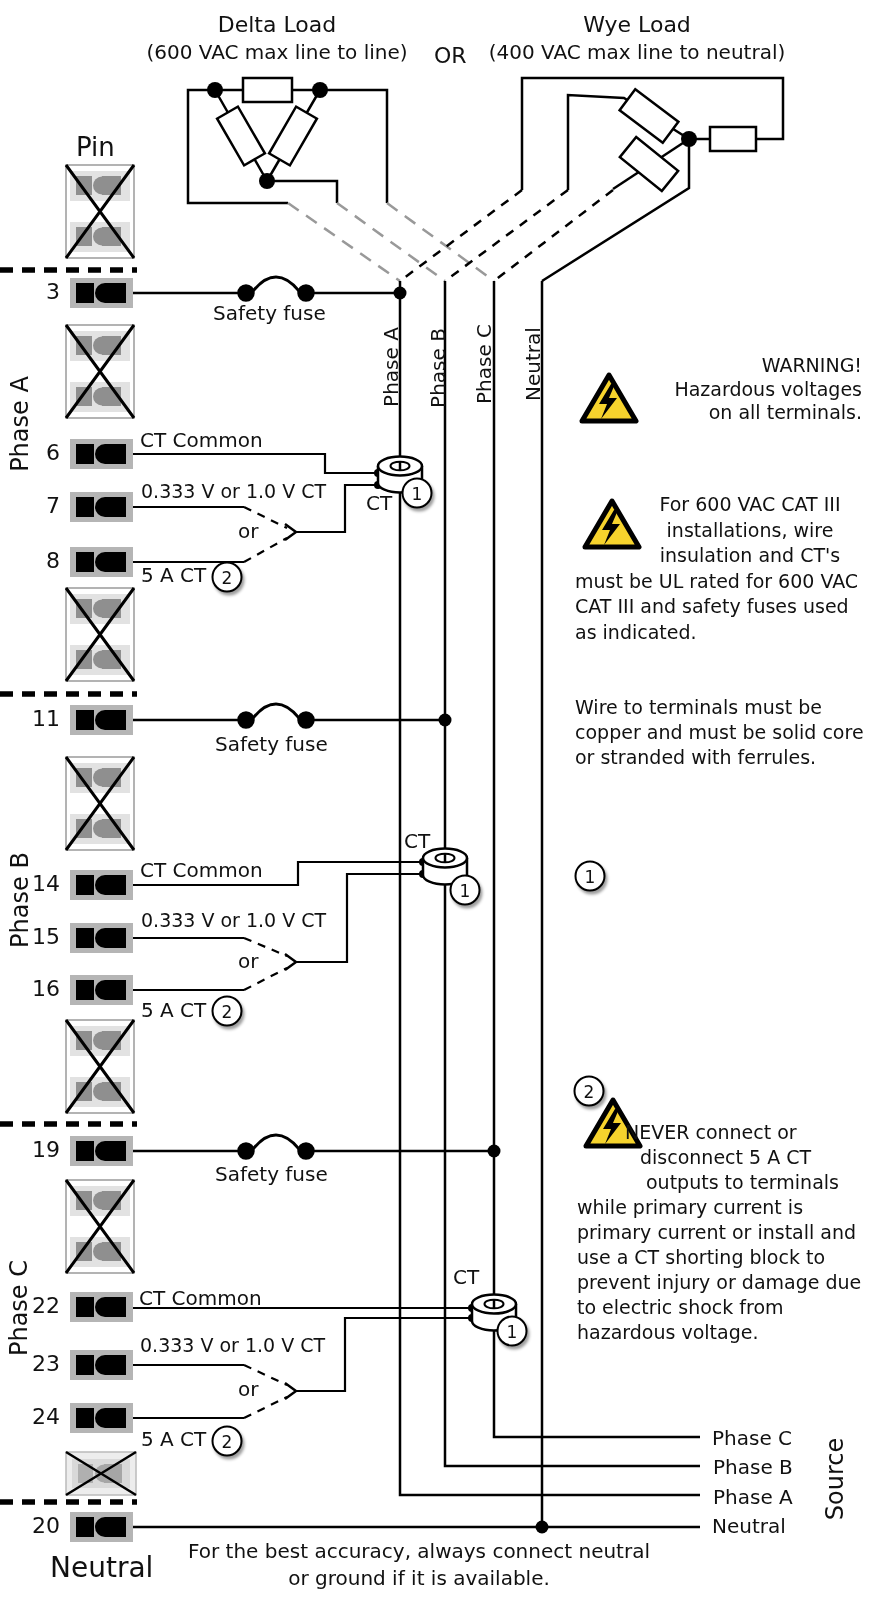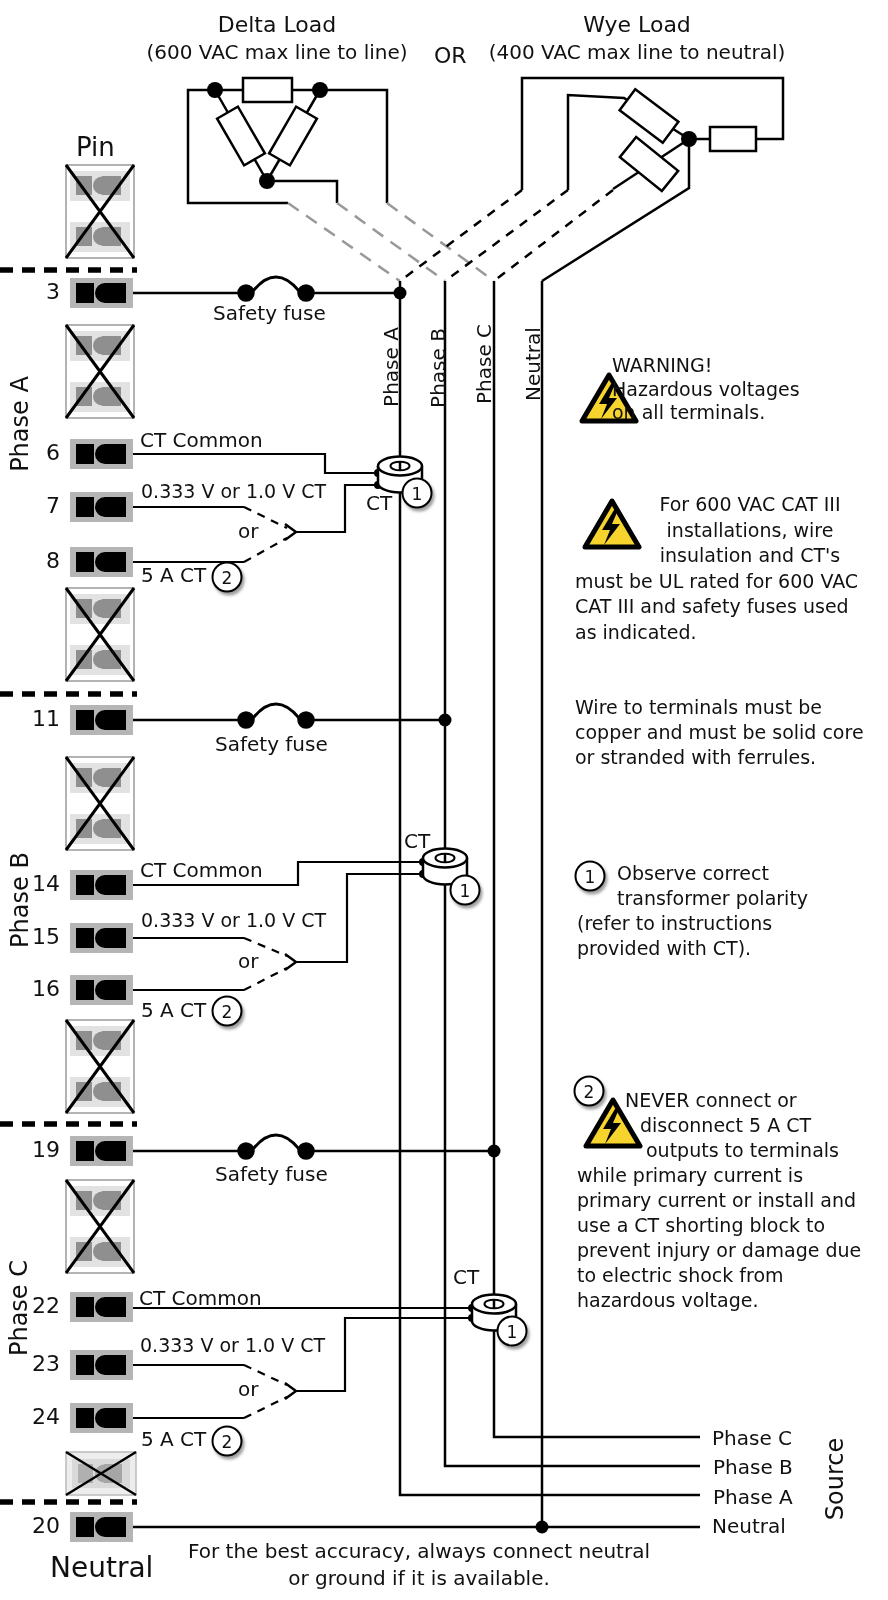--- a/index.html
+++ b/index.html
@@ -10,27 +10,27 @@
   .fs19{font-size:19px;} .fs20{font-size:20px;} .fs22{font-size:22px;}
   .ctr{text-align:center;}
   .rot{transform:translate(-50%,-50%) rotate(-90deg);transform-origin:center;}
   .pin-num{position:absolute;left:28px;width:32px;text-align:right;font-size:22px;}
   .badge{position:absolute;width:27px;height:27px;border:2.5px solid #000;border-radius:50%;
          background:#fff;display:flex;align-items:center;justify-content:center;
          font-size:17px;box-shadow:2px 3px 3px rgba(0,0,0,.38);
          transform:translate(-50%,-50%);z-index:5;}
   .note{position:absolute;font-size:19px;line-height:25px;}
   .note div{white-space:nowrap;}
-  .n-warn{left:612px;top:354px;width:250px;text-align:left;line-height:23.5px;}
+  .n-warn{left:612px;top:354px;width:250px;text-align:right;line-height:23.5px;}
   .n-cat3{left:575px;top:492px;width:282px;line-height:25.5px;}
   .n-cat3 .ind{margin-left:68px;width:214px;text-align:center;}
   .n-copper{left:575px;top:695px;}
   .n-pol{left:577px;top:861px;}
   .n-pol .i1{margin-left:40px;}
-  .n-never{left:577px;top:1088px;}
+  .n-never{left:577px;top:1120px;}
   .n-never .i1{margin-left:48px;} .n-never .i2{margin-left:63px;} .n-never .i3{margin-left:69px;}
   .footer{position:absolute;left:99px;top:1538px;width:640px;text-align:center;
           font-size:20px;line-height:27px;}
 </style>
 </head>
 <body>
 
 <div id="page">
 
 <svg id="diagram-svg" width="888" height="1600" viewBox="0 0 888 1600">
@@ -297,26 +297,20 @@
   <div>CAT III and safety fuses used</div>
   <div>as indicated.</div>
 </div>
 
 <div class="note n-copper">
   <div>Wire to terminals must be</div>
   <div>copper and must be solid core</div>
   <div>or stranded with ferrules.</div>
 </div>
 
-<div class="note n-pol">
-  <div class="i1">Observe correct</div>
-  <div class="i1">transformer polarity</div>
-  <div>(refer to instructions</div>
-  <div>provided with CT).</div>
-</div>
 
 <div class="note n-never">
   <div class="i1">NEVER connect or</div>
   <div class="i2">disconnect 5 A CT</div>
   <div class="i3">outputs to terminals</div>
   <div>while primary current is</div>
   <div>primary current or install and</div>
   <div>use a CT shorting block to</div>
   <div>prevent injury or damage due</div>
   <div>to electric shock from</div>

